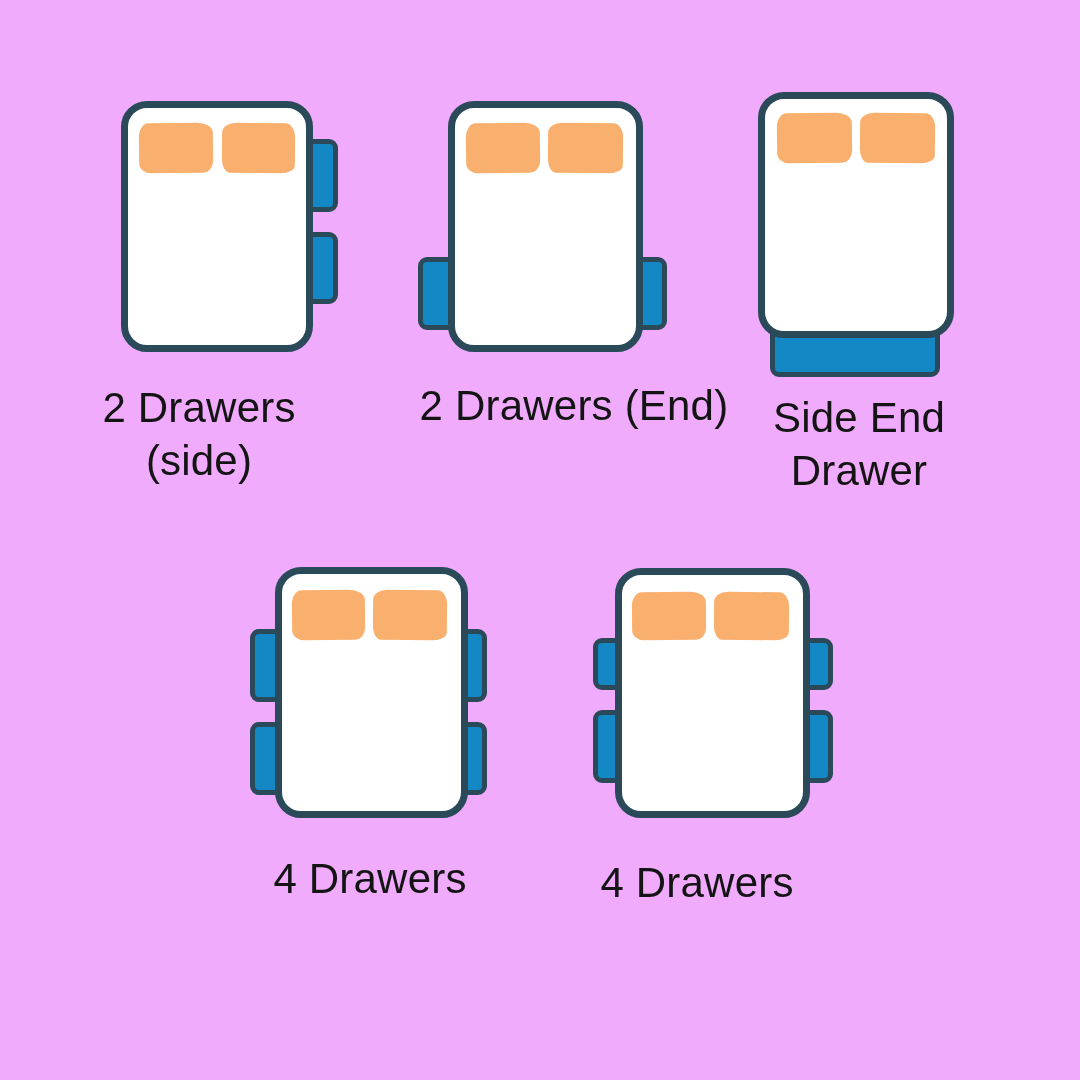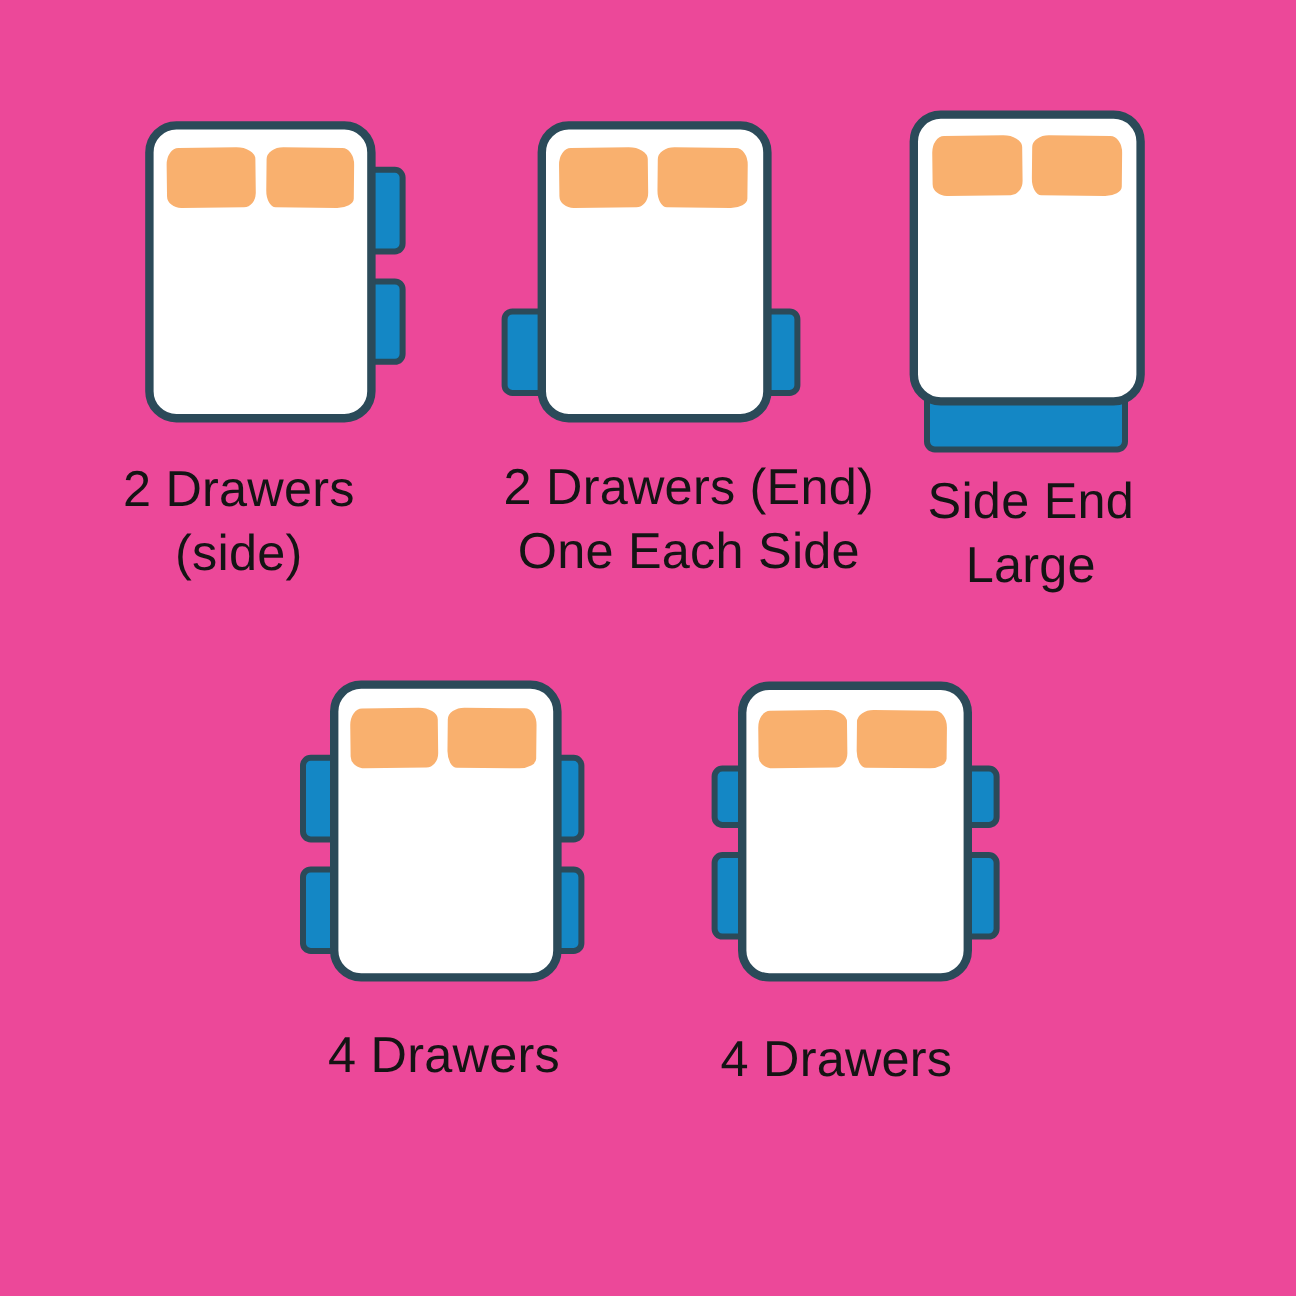--- a/index.html
+++ b/index.html
@@ -56,51 +56,50 @@
     text-align: center;
     font-size: 42px;
     line-height: 1.26;
     letter-spacing: 0.2px;
     color: var(--labeltext, #141414);
   }
 </style>
 </head>
 <body>
 
-<div id="diagram" style="background: #ec4899;">
+<div id="diagram" style="background: #f0abfc;">
     <div class="bed-group">
       <div class="abs drawer" style="left: 300px; top: 139px; width: 38px; height: 73px;"></div>
       <div class="abs drawer" style="left: 300px; top: 232px; width: 38px; height: 72px;"></div>
       <div class="abs bed-body" style="left: 121px; top: 101px; width: 192px; height: 251px;"></div>
       <div class="abs pillow pillow-l" style="left: 139px; top: 123px; width: 74px; height: 50px;"></div>
       <div class="abs pillow pillow-r" style="left: 222px; top: 123px; width: 73px; height: 50px;"></div>
       <div class="bed-label" style="left: 39px; top: 382px; width: 320px;">
         <div>2 Drawers</div>
         <div>(side)</div>
       </div>
     </div>
     <div class="bed-group">
       <div class="abs drawer" style="left: 418px; top: 257px; width: 42px; height: 73px;"></div>
       <div class="abs drawer" style="left: 625px; top: 257px; width: 42px; height: 73px;"></div>
       <div class="abs bed-body" style="left: 448px; top: 101px; width: 195px; height: 251px;"></div>
       <div class="abs pillow pillow-l" style="left: 466px; top: 123px; width: 74px; height: 50px;"></div>
       <div class="abs pillow pillow-r" style="left: 548px; top: 123px; width: 75px; height: 50px;"></div>
       <div class="bed-label" style="left: 376px; top: 380px; width: 320px; margin-left: 38px;">
         <div>2 Drawers (End)</div>
-        <div>One Each Side</div>
       </div>
     </div>
     <div class="bed-group">
       <div class="abs drawer" style="left: 770px; top: 325px; width: 170px; height: 52px;"></div>
       <div class="abs bed-body" style="left: 758px; top: 92px; width: 196px; height: 246px;"></div>
       <div class="abs pillow pillow-l" style="left: 777px; top: 113px; width: 75px; height: 50px;"></div>
       <div class="abs pillow pillow-r" style="left: 860px; top: 113px; width: 75px; height: 50px;"></div>
       <div class="bed-label" style="left: 699px; top: 392px; width: 320px;">
         <div>Side End</div>
-        <div>Large</div>
+        <div>Drawer</div>
       </div>
     </div>
     <div class="bed-group">
       <div class="abs drawer" style="left: 250px; top: 629px; width: 38px; height: 73px;"></div>
       <div class="abs drawer" style="left: 250px; top: 722px; width: 38px; height: 73px;"></div>
       <div class="abs drawer" style="left: 450px; top: 629px; width: 37px; height: 73px;"></div>
       <div class="abs drawer" style="left: 450px; top: 722px; width: 37px; height: 73px;"></div>
       <div class="abs bed-body" style="left: 275px; top: 567px; width: 193px; height: 251px;"></div>
       <div class="abs pillow pillow-l" style="left: 292px; top: 590px; width: 73px; height: 50px;"></div>
       <div class="abs pillow pillow-r" style="left: 373px; top: 590px; width: 74px; height: 50px;"></div>

